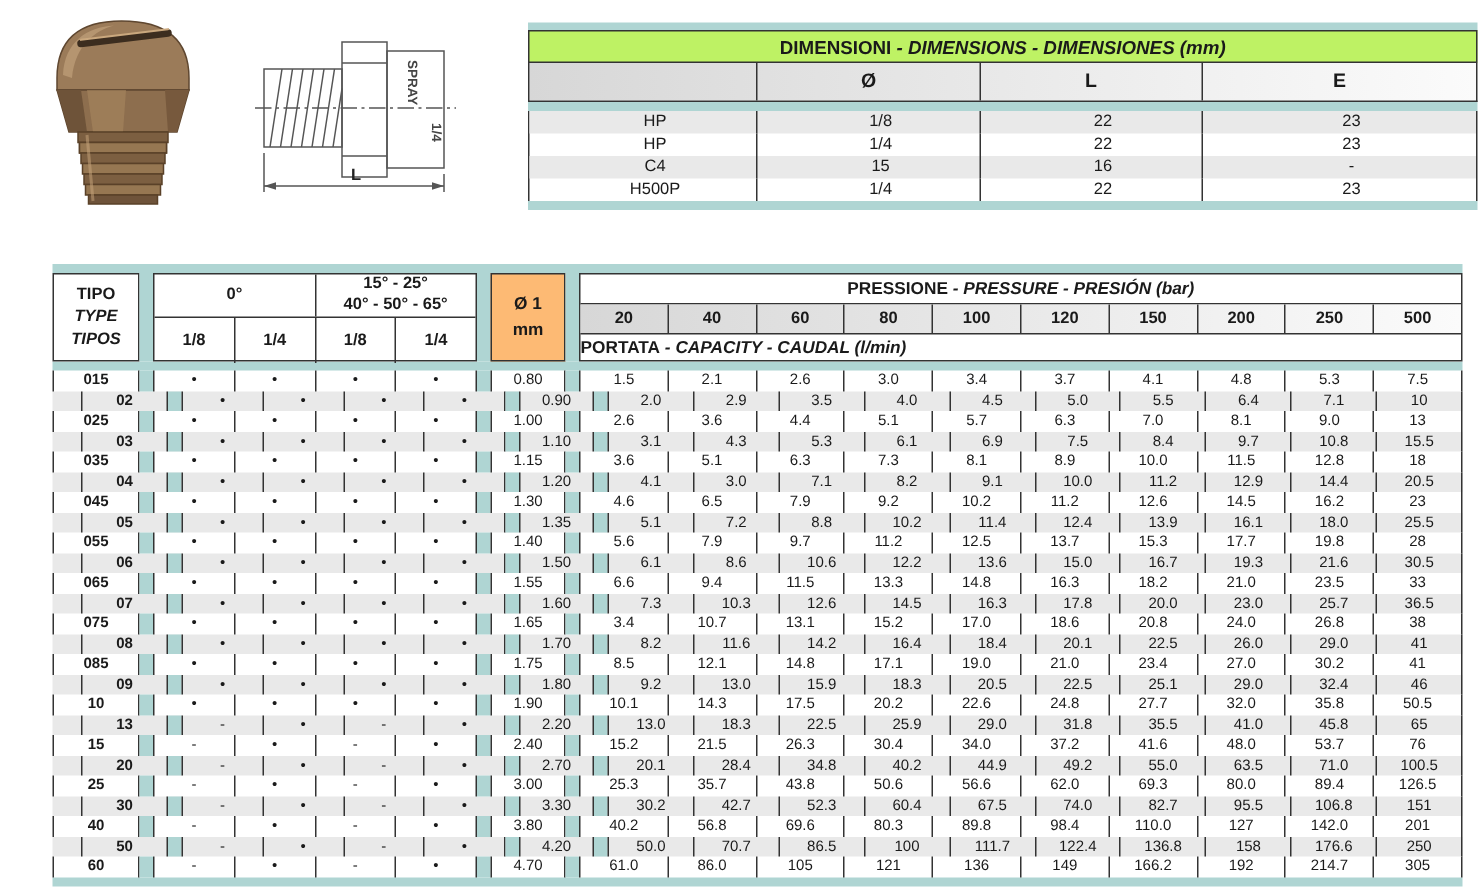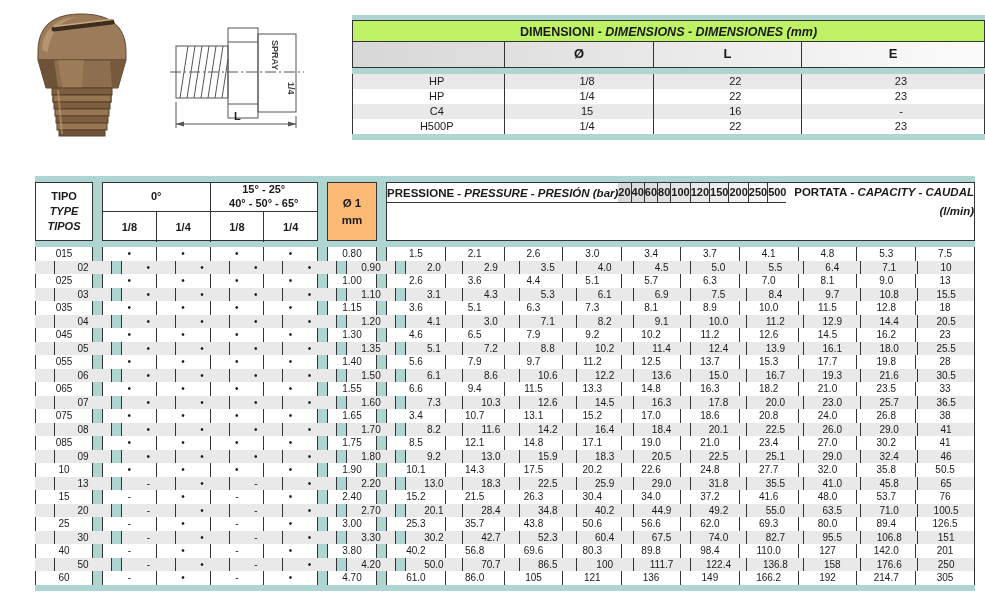--- a/index.html
+++ b/index.html
@@ -47,33 +47,33 @@
     font-weight:bold;font-size:11px;text-align:center;}
   .h-ang-label{flex:1;display:flex;flex-direction:column;justify-content:center;line-height:1.25;}
   .h-ang-label:first-child{border-right:1px solid #333;}
   .h-ang-subs{height:30px;display:flex;font-weight:bold;font-size:11px;text-align:center;}
   .h-sub{flex:1;line-height:30px;box-sizing:border-box;}
   .h-sub:not(:last-child){border-right:1px solid #333;}
   .h-dia{width:50px;flex:0 0 50px;box-sizing:border-box;border:1px solid #333;display:flex;
     flex-direction:column;justify-content:center;align-items:center;font-weight:bold;
     font-size:11.5px;line-height:1.4;background:#fdba74;}
   .h-pressure{flex:1;box-sizing:border-box;border:1px solid #333;display:flex;
-    flex-direction:row;background:#fff;}
+    flex-direction:column;background:#fff;}
   .ph-title{height:20px;line-height:20px;border-bottom:1px solid #333;box-sizing:border-box;
     text-align:center;font-size:11.5px;}
   .ph-values{height:20px;border-bottom:1px solid #333;box-sizing:border-box;display:flex;
     background:linear-gradient(to right,#d7d7d7,#fbfbfb);}
   .ph-cell{flex:1;text-align:center;line-height:19px;font-weight:bold;font-size:11px;box-sizing:border-box;}
   .ph-cell:not(:last-child){border-right:1px solid #333;}
-  .ph-capacity{flex:1;text-align:right;line-height:19px;font-size:11.5px;}
+  .ph-capacity{flex:1;text-align:left;line-height:19px;font-size:11.5px;}
 
   .m-body{}
   .m-row{display:flex;height:13.52px;line-height:13.5px;font-size:10px;text-align:center;}
   .m-row.shaded{background:#e9e9e9;padding-left:19px;}
-  .c-tipo{width:58px;flex:0 0 58px;box-sizing:border-box;border-left:1px solid #333;border-right:1px solid #333;}
+  .c-tipo{width:58px;flex:0 0 58px;box-sizing:border-box;border-left:1px solid #333;border-right:1px solid #333;font-weight:bold;}
   .c-angles{width:216px;flex:0 0 216px;box-sizing:border-box;display:flex;
     border-left:1px solid #333;border-right:1px solid #333;}
   .ang-cell{flex:1;box-sizing:border-box;}
   .ang-cell:not(:last-child){border-right:1px solid #333;}
   .c-dia{width:50px;flex:0 0 50px;box-sizing:border-box;border-left:1px solid #333;border-right:1px solid #333;}
   .c-pblock{flex:1;display:flex;box-sizing:border-box;border-left:1px solid #333;border-right:1px solid #333;}
   .p-cell{flex:1;box-sizing:border-box;}
   .p-cell:not(:last-child){border-right:1px solid #333;}
 </style>
 </head>

